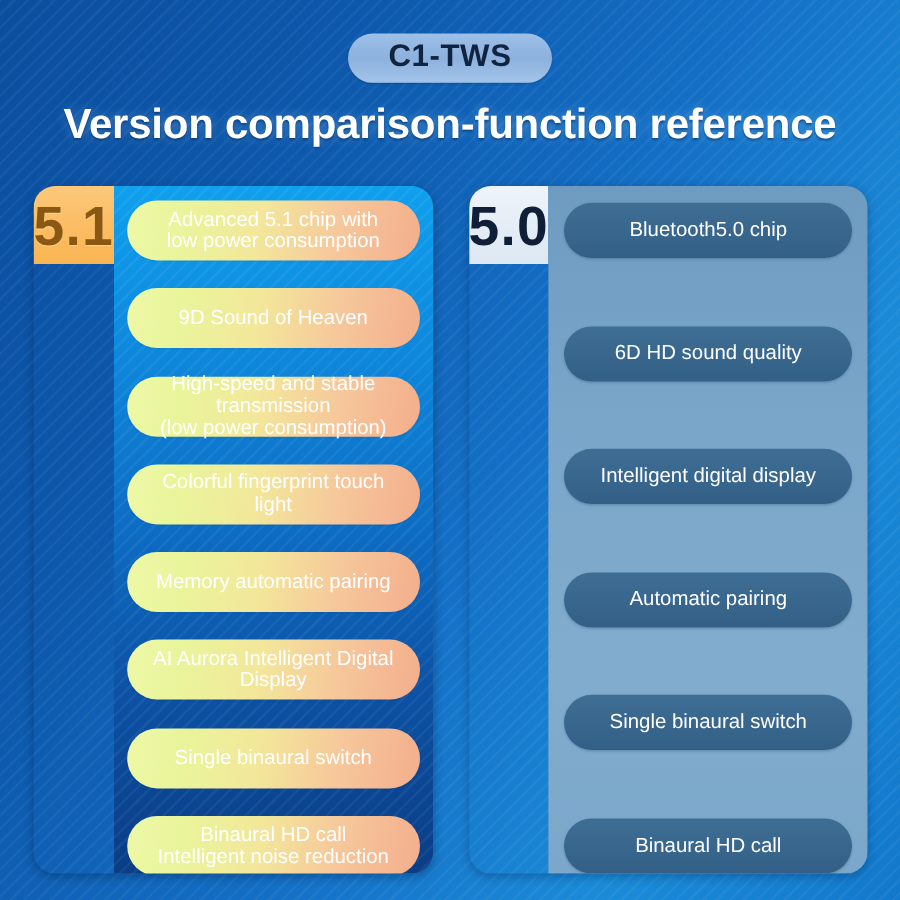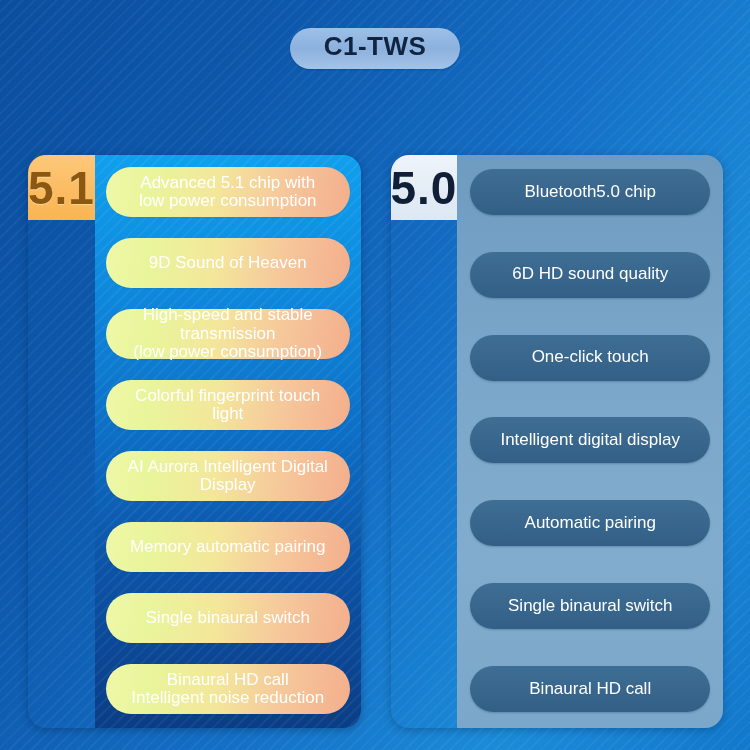--- a/index.html
+++ b/index.html
@@ -111,21 +111,21 @@
     justify-content: center;
     font-size: 46px;
     font-weight: bold;
     letter-spacing: 1px;
     line-height: 1;
     flex: 0 0 auto;
   }
 
   .card-body {
     flex: 1 1 auto;
-    padding: 14px 13px 16px 13px;
+    padding: 14px 13px 0 13px;
     display: flex;
     flex-direction: column;
     justify-content: center;
     position: relative;
   }
 
   
   .card-left {
     box-shadow: 0 2px 8px rgba(2,28,66,0.35);
   }
@@ -225,44 +225,45 @@
 </style>
 </head>
 <body>
 
 <div id="page">
 
   <div class="badge-row">
     <div class="badge">C1-TWS</div>
   </div>
 
+  <div class="heading">Version comparison-function reference</div>
 
   <div class="columns">
 
     <div class="card card-left">
       <div class="card-head">5.1</div>
       <div class="card-body">
         <div class="pill-list" id="left-list">
             <div class="pill-left">
               <div><span class="t1">Advanced 5.1 chip with</span><br><span class="t2">low power consumption</span></div>
             </div>
             <div class="pill-left">
               <div><span class="t1">9D Sound of Heaven</span></div>
             </div>
             <div class="pill-left">
               <div><span class="t1">High-speed and stable transmission</span><br><span class="t2">(low power consumption)</span></div>
             </div>
             <div class="pill-left">
               <div><span class="t1">Colorful fingerprint touch light</span></div>
             </div>
             <div class="pill-left">
+              <div><span class="t1">Memory automatic pairing</span></div>
+            </div>
+            <div class="pill-left">
               <div><span class="t1">AI Aurora Intelligent Digital Display</span></div>
-            </div>
-            <div class="pill-left">
-              <div><span class="t1">Memory automatic pairing</span></div>
             </div>
             <div class="pill-left">
               <div><span class="t1">Single binaural switch</span></div>
             </div>
             <div class="pill-left">
               <div><span class="t1">Binaural HD call</span><br><span class="t2">Intelligent noise reduction</span></div>
             </div>
           </div>
       </div>
     </div>
@@ -271,23 +272,20 @@
       <div class="card-head">5.0</div>
       <div class="card-body">
         <div class="pill-list" id="right-list">
             <div class="pill-right">
               <div><span class="t1">Bluetooth5.0 chip</span></div>
             </div>
             <div class="pill-right">
               <div><span class="t1">6D HD sound quality</span></div>
             </div>
             <div class="pill-right">
-              <div><span class="t1">One-click touch</span></div>
-            </div>
-            <div class="pill-right">
               <div><span class="t1">Intelligent digital display</span></div>
             </div>
             <div class="pill-right">
               <div><span class="t1">Automatic pairing</span></div>
             </div>
             <div class="pill-right">
               <div><span class="t1">Single binaural switch</span></div>
             </div>
             <div class="pill-right">
               <div><span class="t1">Binaural HD call</span></div>

